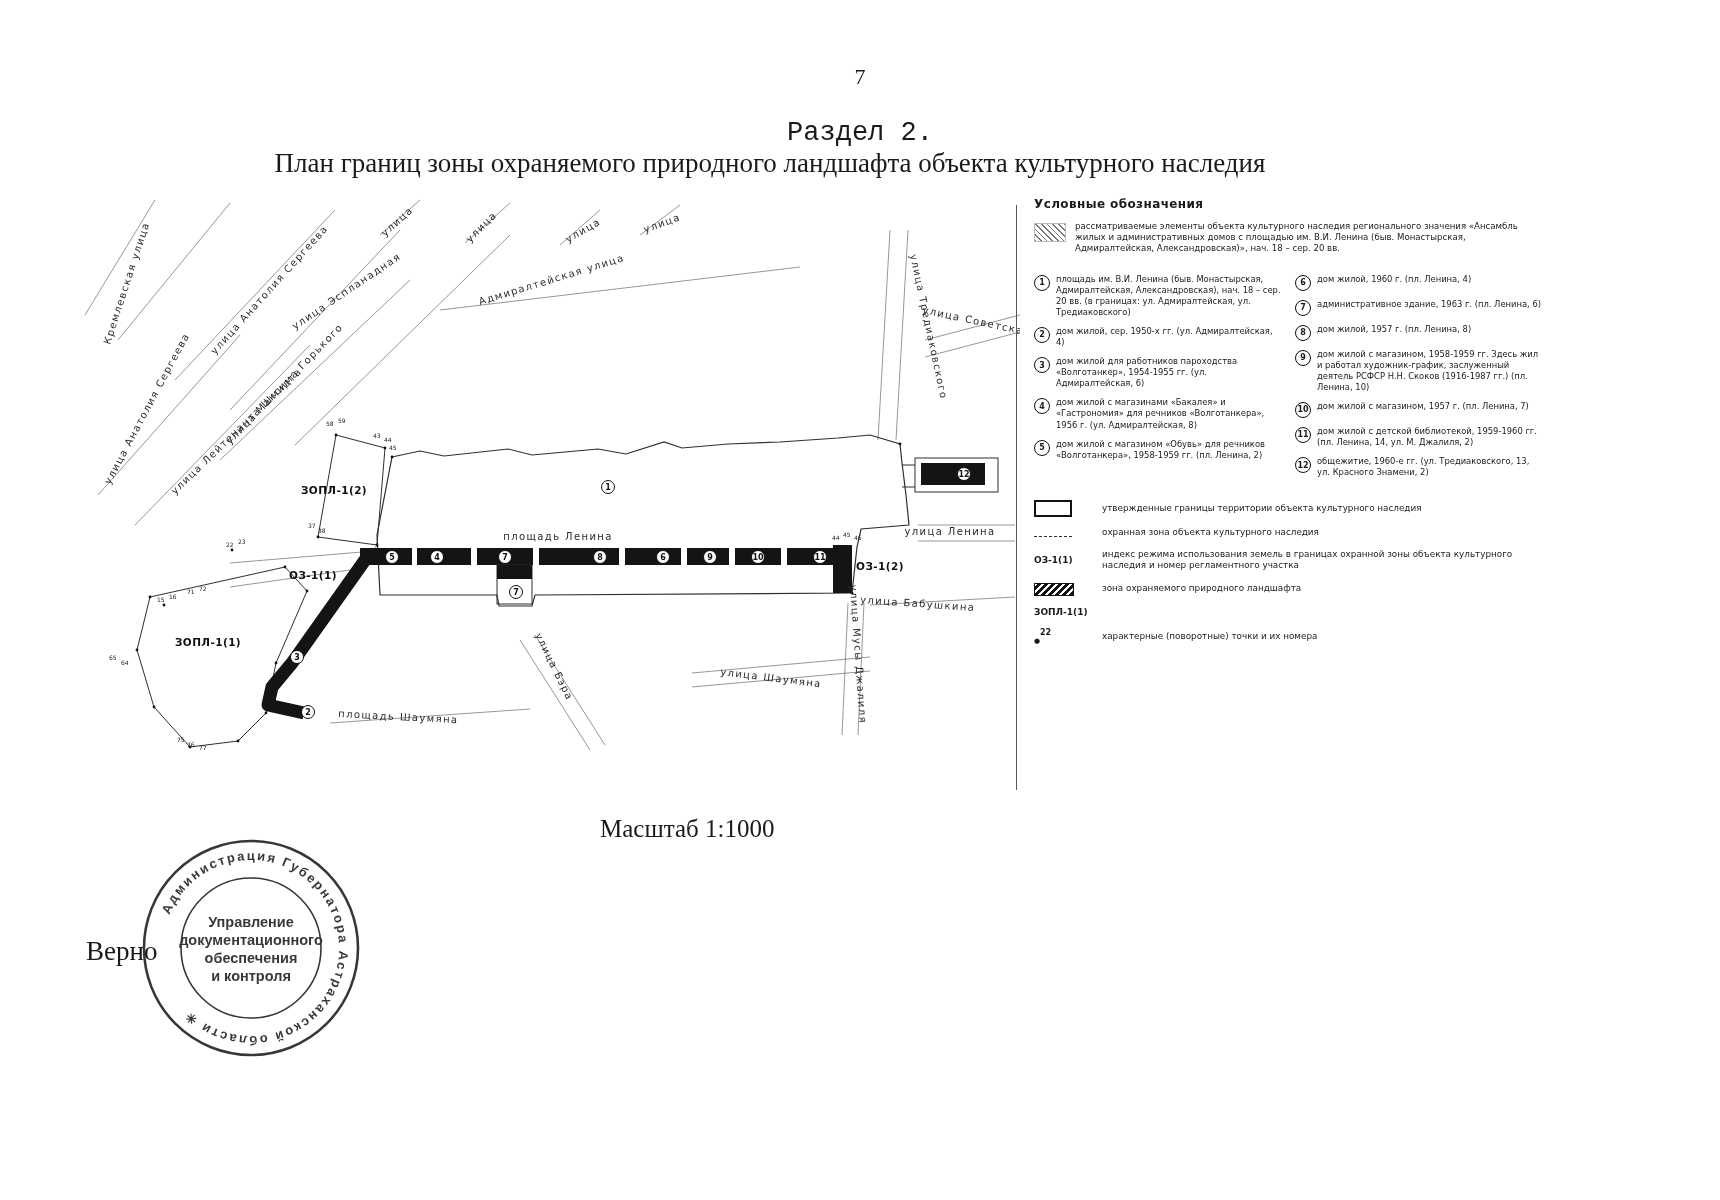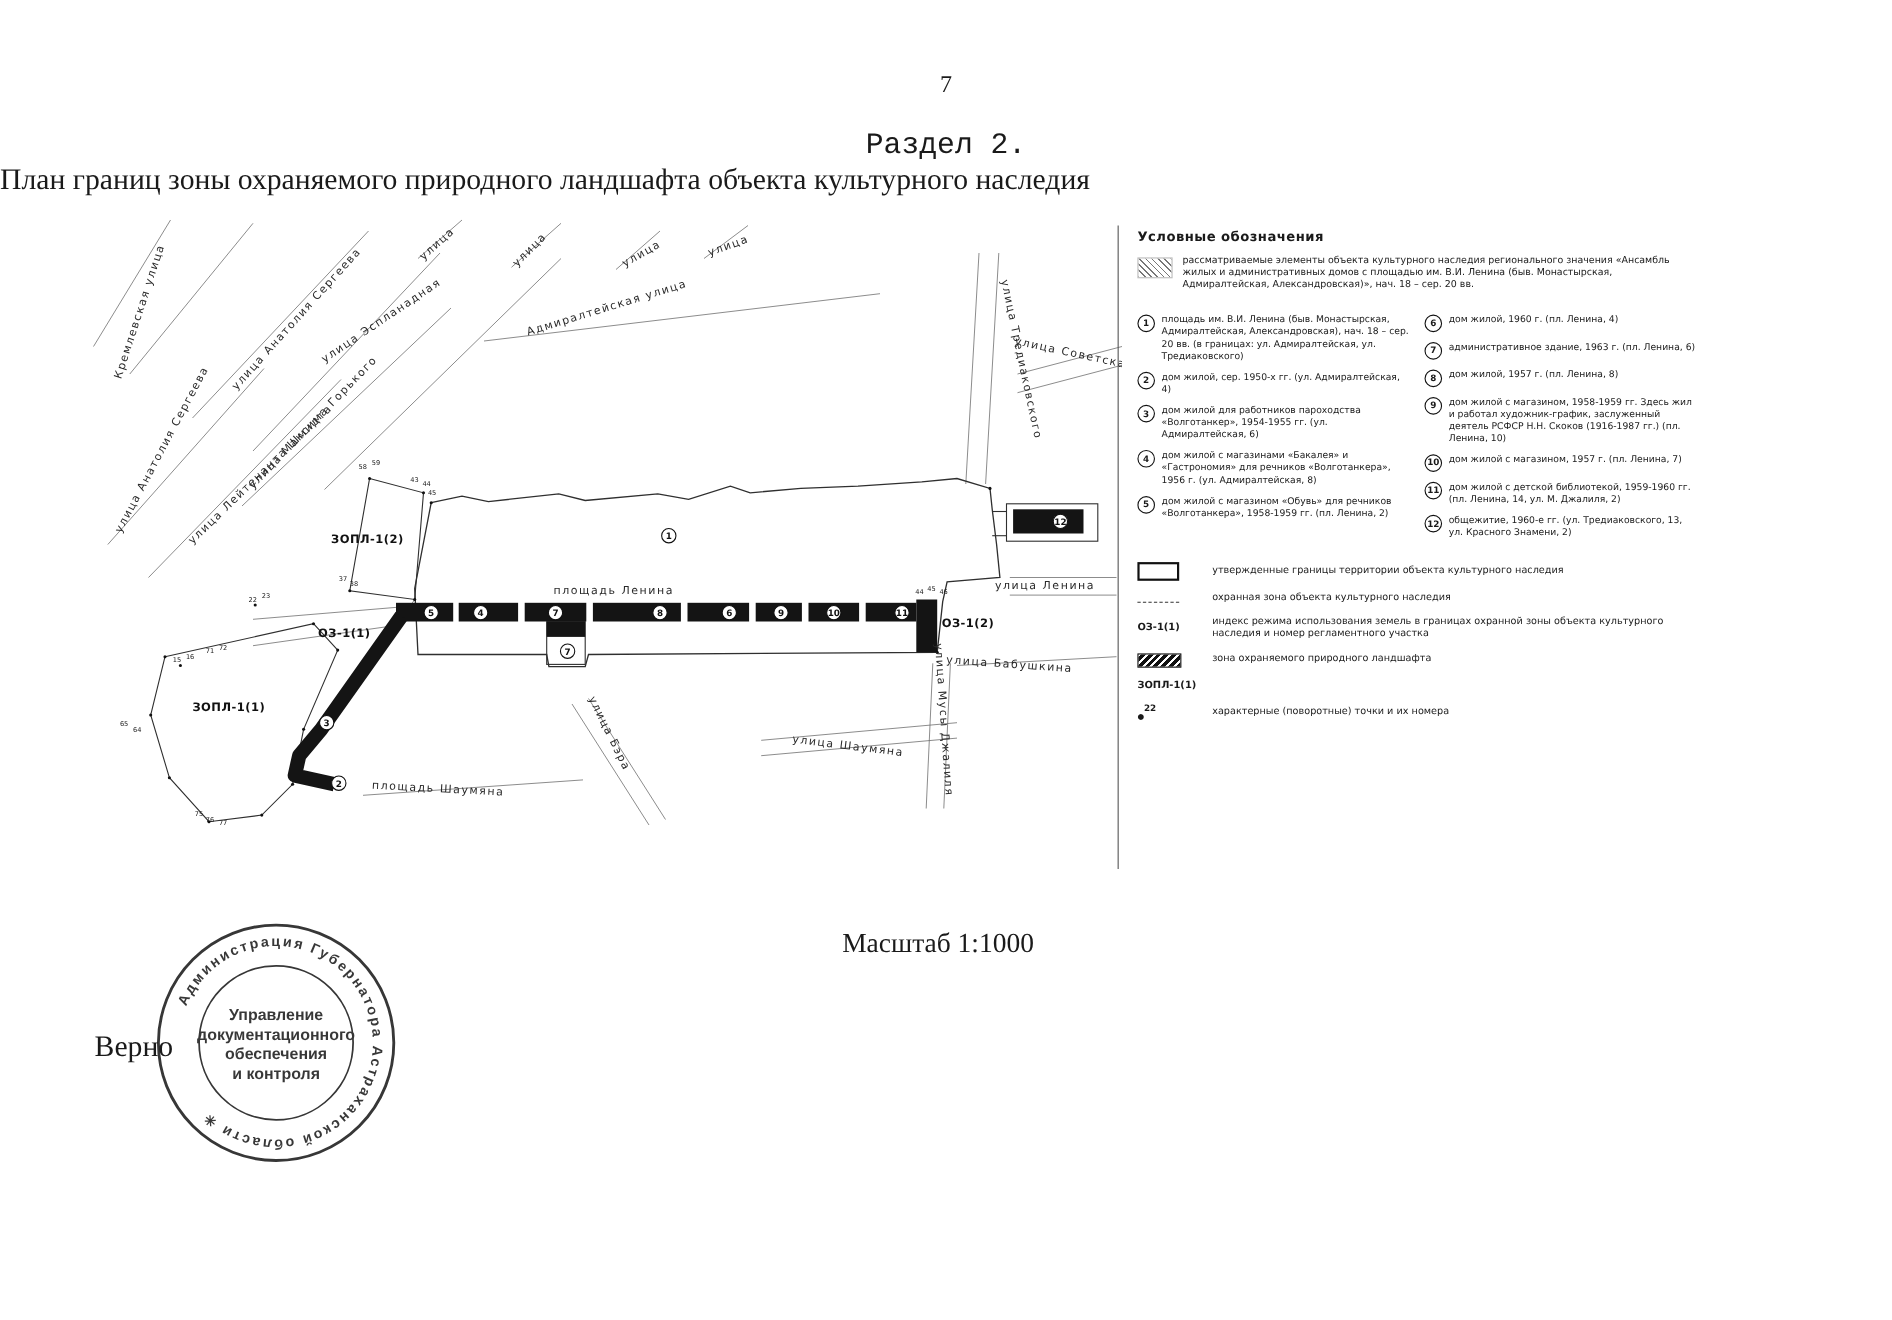--- a/index.html
+++ b/index.html
@@ -3,42 +3,42 @@
 <meta charset="utf-8">
 <style>
   html,body{margin:0;padding:0;background:#e8e8e8;}
   .page{position:relative;width:1720px;height:1200px;background:#ffffff;
         font-family:"DejaVu Sans",sans-serif;color:#1a1a1a;overflow:hidden;margin:0 auto;}
 
   .page-number{position:absolute;left:0;top:64px;width:1720px;text-align:center;
                font-size:22px;font-family:"Liberation Serif",serif;}
   .section-title{position:absolute;left:0;top:118px;width:1720px;text-align:center;
                  font-size:27px;font-family:Liberation Mono, monospace;}
-  .main-title{position:absolute;left:0;top:148px;width:1540px;text-align:left;
+  .main-title{position:absolute;left:0;top:148px;width:1540px;text-align:center;
               font-size:27px;font-family:"Liberation Serif",serif;}
-  .scale-label{position:absolute;left:600px;top:815px;width:340px;text-align:right;
-               font-size:25px;font-family:"Liberation Serif",serif;margin-top:29px;}
+  .scale-label{position:absolute;left:600px;top:815px;width:340px;text-align:left;
+               font-size:25px;font-family:"Liberation Serif",serif;}
 
   .map-wrap{position:absolute;left:80px;top:195px;width:940px;height:610px;}
   svg text.street{font-size:10px;letter-spacing:1.4px;fill:#2a2a2a;}
   svg text.street.mid{text-anchor:middle;}
   svg text.zone{font-size:10.5px;font-weight:bold;letter-spacing:.4px;fill:#111;text-anchor:middle;}
   svg text.bmt{font-size:8px;fill:#111;text-anchor:middle;font-weight:bold;}
   svg text.pt{font-size:6px;fill:#222;}
   svg .thin{stroke:#6a6a6a;stroke-width:.7;fill:none;}
   svg .bound{stroke:#2f2f2f;stroke-width:1.2;fill:none;}
   svg .bound2{stroke:#2f2f2f;stroke-width:1;fill:none;}
   svg .zbar{fill:#141414;}
   svg .band{stroke:#141414;stroke-width:13;fill:none;stroke-linejoin:round;stroke-linecap:butt;}
   svg .bm{fill:#fff;stroke:#111;stroke-width:1;}
   svg .dot{fill:#111;}
 
   .divider{position:absolute;left:1016px;top:205px;width:1px;height:585px;background:#555;}
 
-  .legend{position:absolute;left:1034px;top:208px;width:528px;}
+  .legend{position:absolute;left:1034px;top:197px;width:528px;}
   .legend-title{font-size:12px;font-weight:bold;letter-spacing:.4px;margin-bottom:10px;}
   .legend-intro{display:flex;gap:9px;font-size:8.6px;line-height:1.3;margin-bottom:19px;width:505px;}
   .swatch-hatch-light{width:30px;height:17px;flex:none;margin-top:2px;
       background:repeating-linear-gradient(45deg,#777 0 1px,transparent 1px 4px);border:1px solid #bbb;}
   .legend-cols{display:flex;gap:14px;}
   .lcol{width:247px;}
   .litem{display:flex;gap:6px;margin-bottom:8px;}
   .num{width:14px;height:14px;border:1px solid #111;border-radius:50%;font-size:8px;font-weight:bold;
        display:flex;align-items:center;justify-content:center;flex:none;margin-top:1px;}
   .litem .txt{font-size:8.4px;line-height:1.32;}

